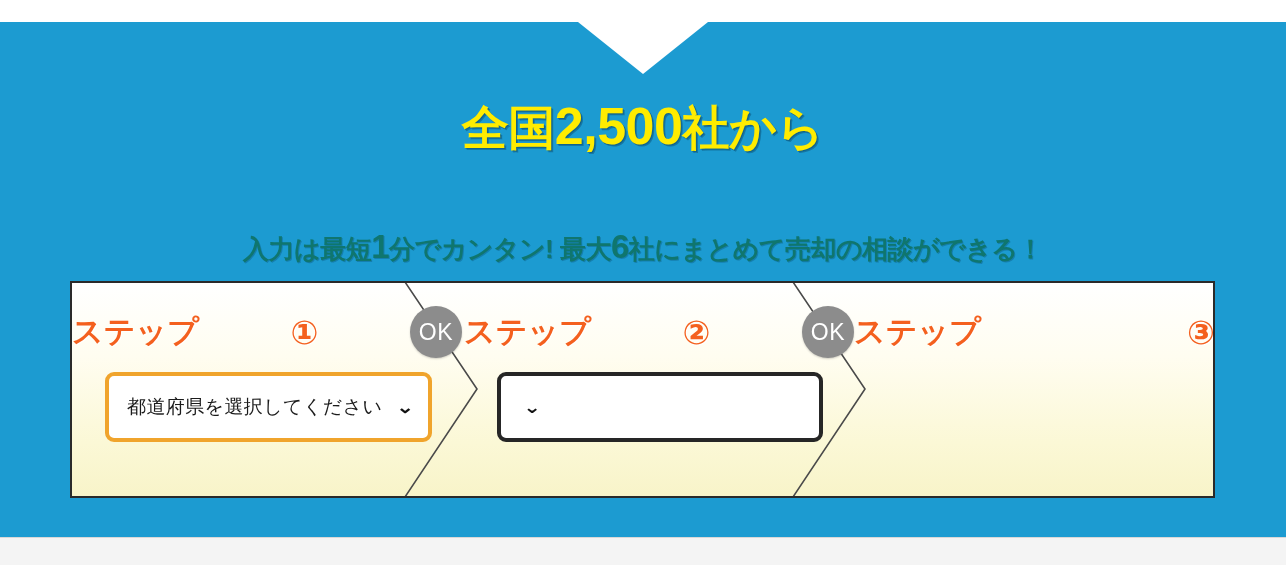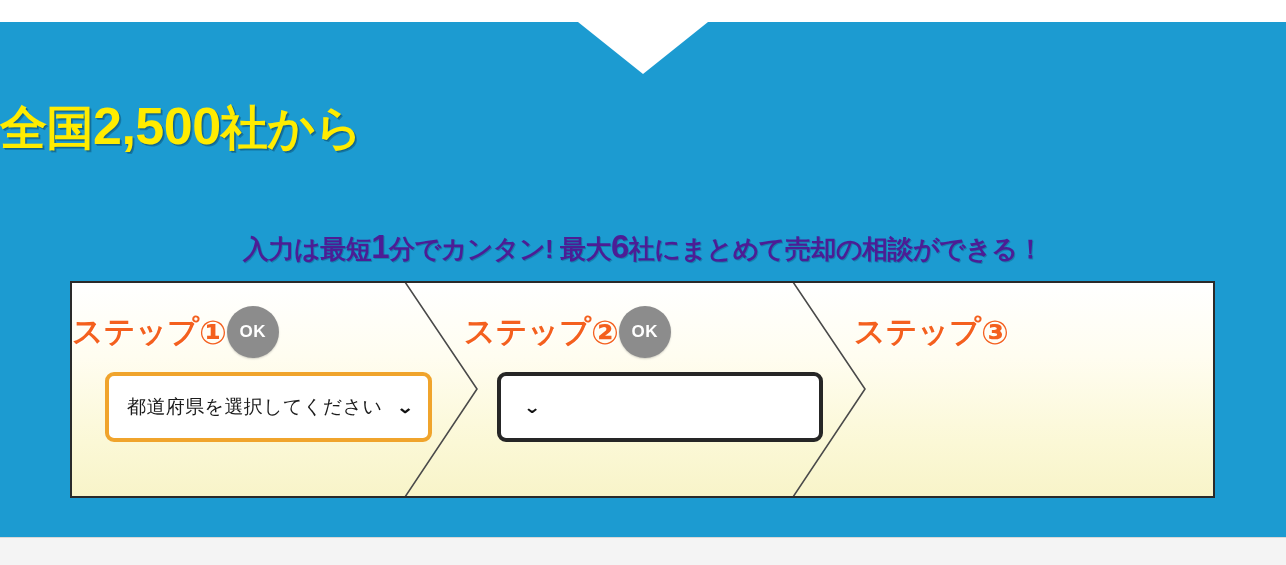--- a/index.html
+++ b/index.html
@@ -55,21 +55,21 @@
     border-top: 1px solid #d8d8d8;
     box-sizing: border-box;
   }
 
   
   .headline {
     position: absolute;
     left: 0;
     top: 100px;
     width: 1286px;
-    text-align: left;
+    text-align: center;
     color: #ffec00;
     font-weight: 900;
     font-size: 47px;
     line-height: 52px;
     letter-spacing: -0.5px;
     text-shadow:
       2px 2px 0 rgba(10,75,110,0.45),
       1px 1px 0 rgba(10,75,110,0.45);
     white-space: nowrap;
   }
@@ -82,21 +82,21 @@
     font-size: 52px;
   }
 
   
   .subheadline {
     position: absolute;
     left: 0;
     top: 230px;
     width: 1286px;
     text-align: center;
-    color: #4c1d95;
+    color: #0f766e;
     font-weight: 900;
     font-size: 26px;
     line-height: 34px;
     letter-spacing: -0.5px;
     text-shadow: 1px 1px 0 rgba(10,75,110,0.35);
     white-space: nowrap;
   }
   .subheadline .emph {
     font-size: 33px;
   }
@@ -136,21 +136,21 @@
   .step-col-2 { left = 0; left: 392px; width: 390px; }
   .step-col-3 { left: 782px; width: 361px; }
 
   .step-head {
     position: absolute;
     top: 23px;
     left: 0;
     width: 100%;
     display: flex;
     align-items: center;
-    justify-content: flex-start;
+    justify-content: space-between;
     height: 52px;
   }
   .step-label {
     color: #f4601e;
     font-weight: 900;
     font-size: 31px;
     letter-spacing: 0px;
     text-shadow: 1px 1px 0 #ffffff;
     white-space: nowrap;
   }
@@ -160,22 +160,22 @@
     font-size: 33px;
     line-height: 33px;
     text-shadow: 1px 1px 0 #ffffff;
   }
   .ok-badge {
     width: 52px;
     height: 52px;
     border-radius: 50%;
     background: #8c8c8c;
     color: #ffffff;
-    font-weight: 700;
-    font-size: 17px;
+    font-weight: 400;
+    font-size: 23px;
     display: flex;
     align-items: center;
     justify-content: center;
     letter-spacing: 0.5px;
     box-shadow: 0 1px 2px rgba(0,0,0,0.18);
   }
 
   
   .select-wrap {
     position: absolute;

